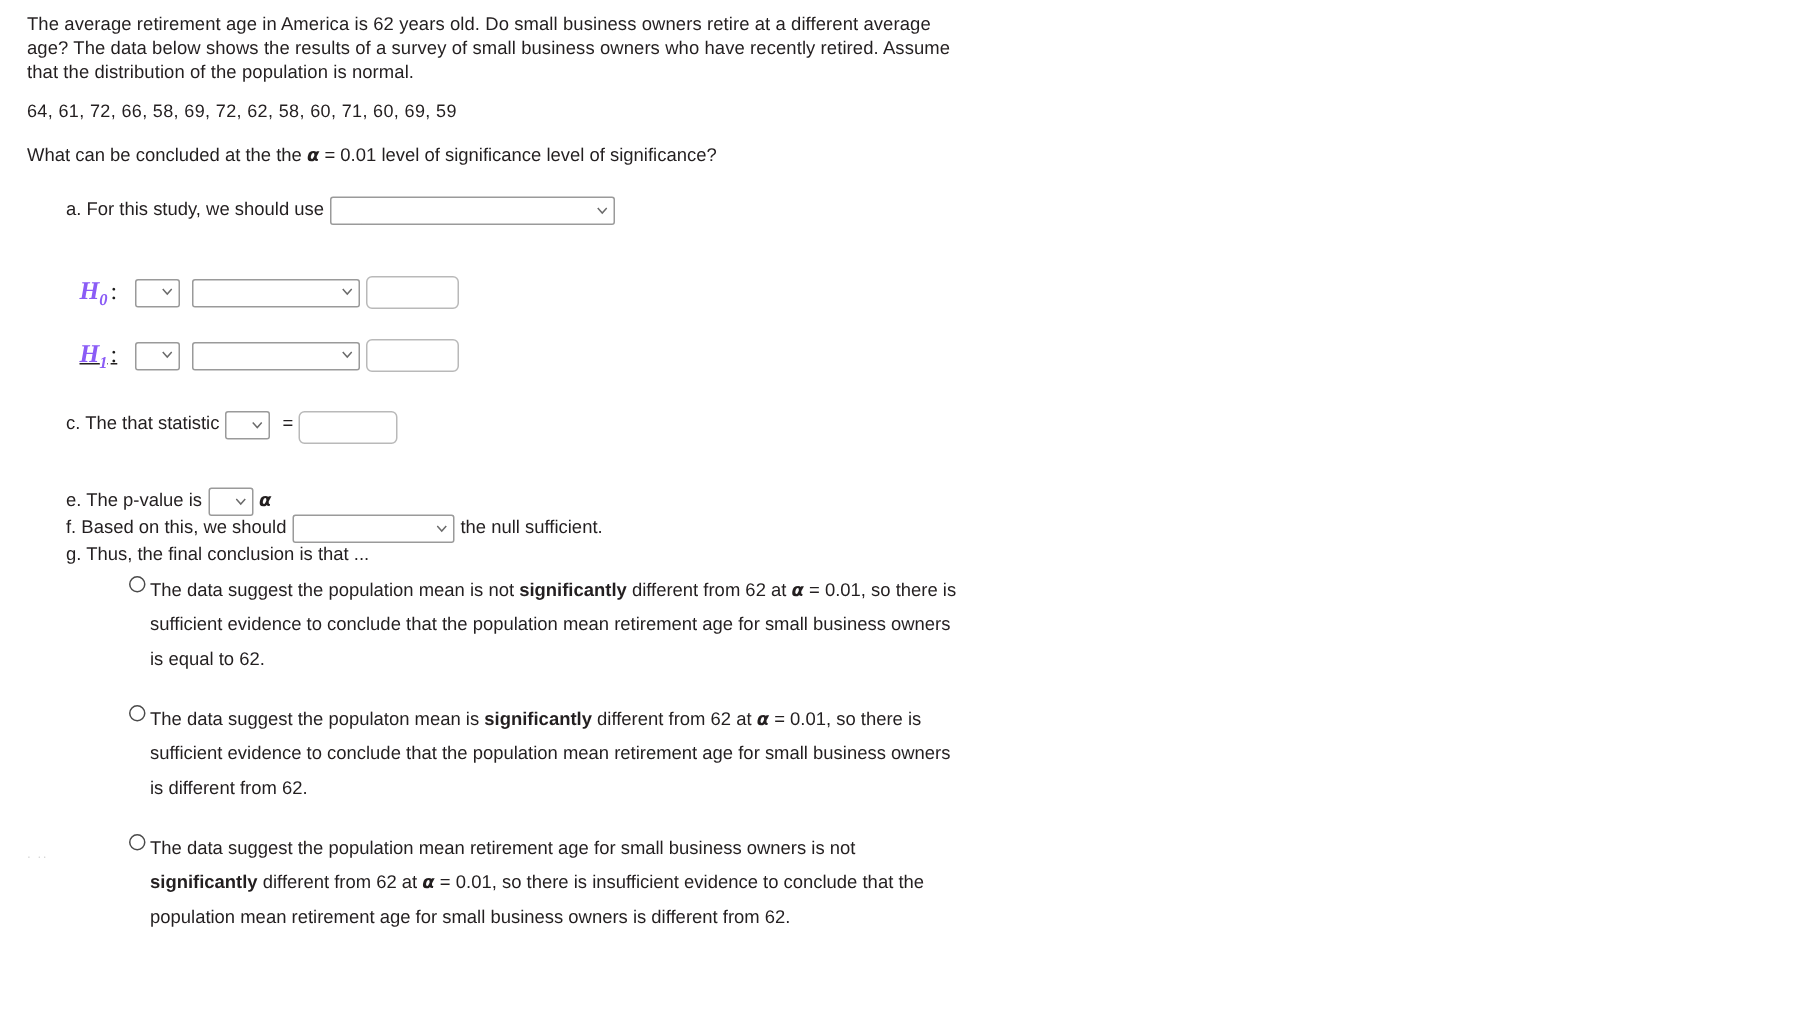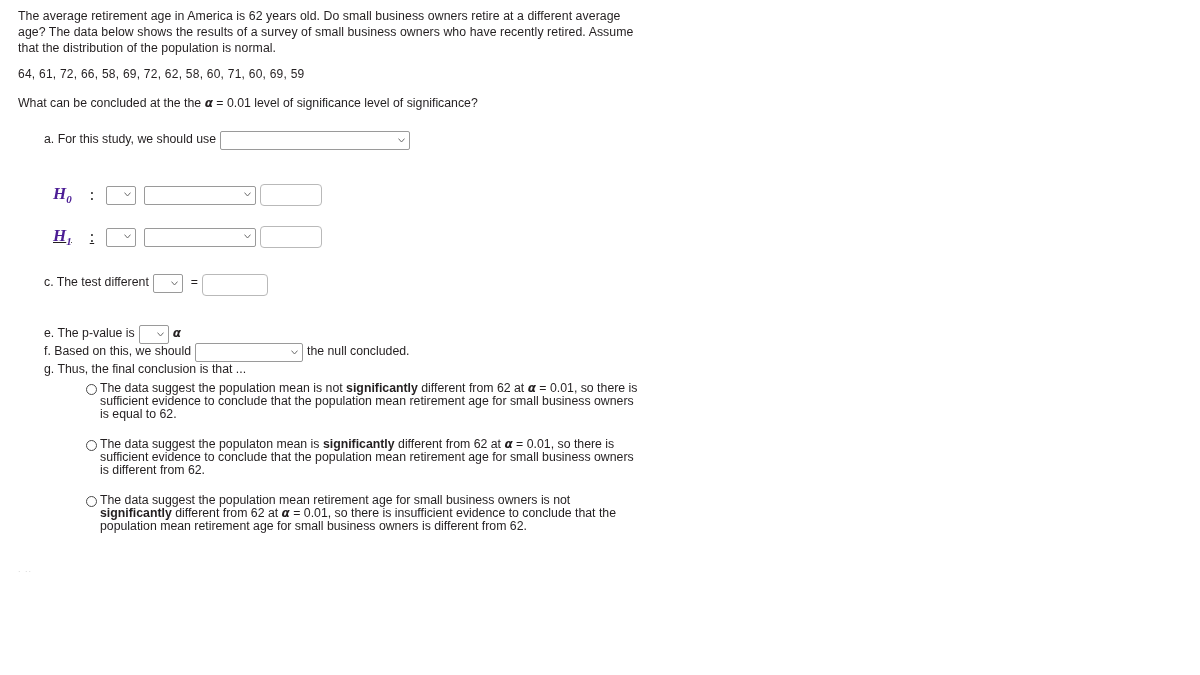--- a/index.html
+++ b/index.html
@@ -136,22 +136,22 @@
     white-space: nowrap;
   }
   .hyp-h0 { left: 53px; top: 184px; }
   .hyp-h1 { left: 53px; top: 226px; text-decoration: underline; }
 
   .hsym {
     font-family: "Liberation Serif", serif;
     font-style: italic;
     font-size: 17px;
     font-weight: 700;
-    color: #4c1d95;
-    margin-right: 18px;
+    color: #8b5cf6;
+    margin-right: 2px;
   }
   .hsym sub {
     font-size: 11px;
     font-style: italic;
     font-weight: 700;
   }
   .hcolon {
     font-family: "Liberation Serif", serif;
     font-size: 16px;
     color: #1a1a1a;
@@ -176,21 +176,21 @@
   .options {
     position: absolute;
     left: 86px;
     top: 382px;
     width: 556px;
   }
   .opt {
     position: relative;
     padding-left: 14px;
     font-size: 12.3px;
-    line-height: 13px;
+    line-height: 23px;
     margin-bottom: 17px;
   }
   .opt .radio {
     position: absolute;
     left: 0;
     top: 2px;
     width: 11px;
     height: 11px;
     border: 1px solid #4a4a4a;
     border-radius: 50%;
@@ -289,21 +289,21 @@
       <span class="chev">
         <svg width="7" height="7" viewBox="0 0 7 7">
             <path d="M0.5 1.6 L3.5 5 L6.5 1.6" fill="none" stroke="#6b6b6b" stroke-width="1"></path>
           </svg>
       </span>
     </span>
     <input class="txt txt-hyp" type="text" value="" style="">
   </div>
 
   <div class="item item-c">
-    <span class="lbl">c. The test different</span>
+    <span class="lbl">c. The that statistic</span>
     <span class="sel-wrap">
       <select class="sel sel-short">
         <option>?</option>
       </select>
       <span class="chev">
         <svg width="7" height="7" viewBox="0 0 7 7">
             <path d="M0.5 1.6 L3.5 5 L6.5 1.6" fill="none" stroke="#6b6b6b" stroke-width="1"></path>
           </svg>
       </span>
     </span>
@@ -332,21 +332,21 @@
     <span class="sel-wrap">
       <select class="sel sel-f">
         <option>Select an answer</option>
       </select>
       <span class="chev">
         <svg width="7" height="7" viewBox="0 0 7 7">
             <path d="M0.5 1.6 L3.5 5 L6.5 1.6" fill="none" stroke="#6b6b6b" stroke-width="1"></path>
           </svg>
       </span>
     </span>
-    <span class="lbl">the null concluded.</span>
+    <span class="lbl">the null sufficient.</span>
   </div>
 
   <div class="item item-g">
     <span class="lbl">g. Thus, the final conclusion is that ...</span>
   </div>
 
   <div class="options">
 
     <div class="opt">
       <span class="radio"></span>

